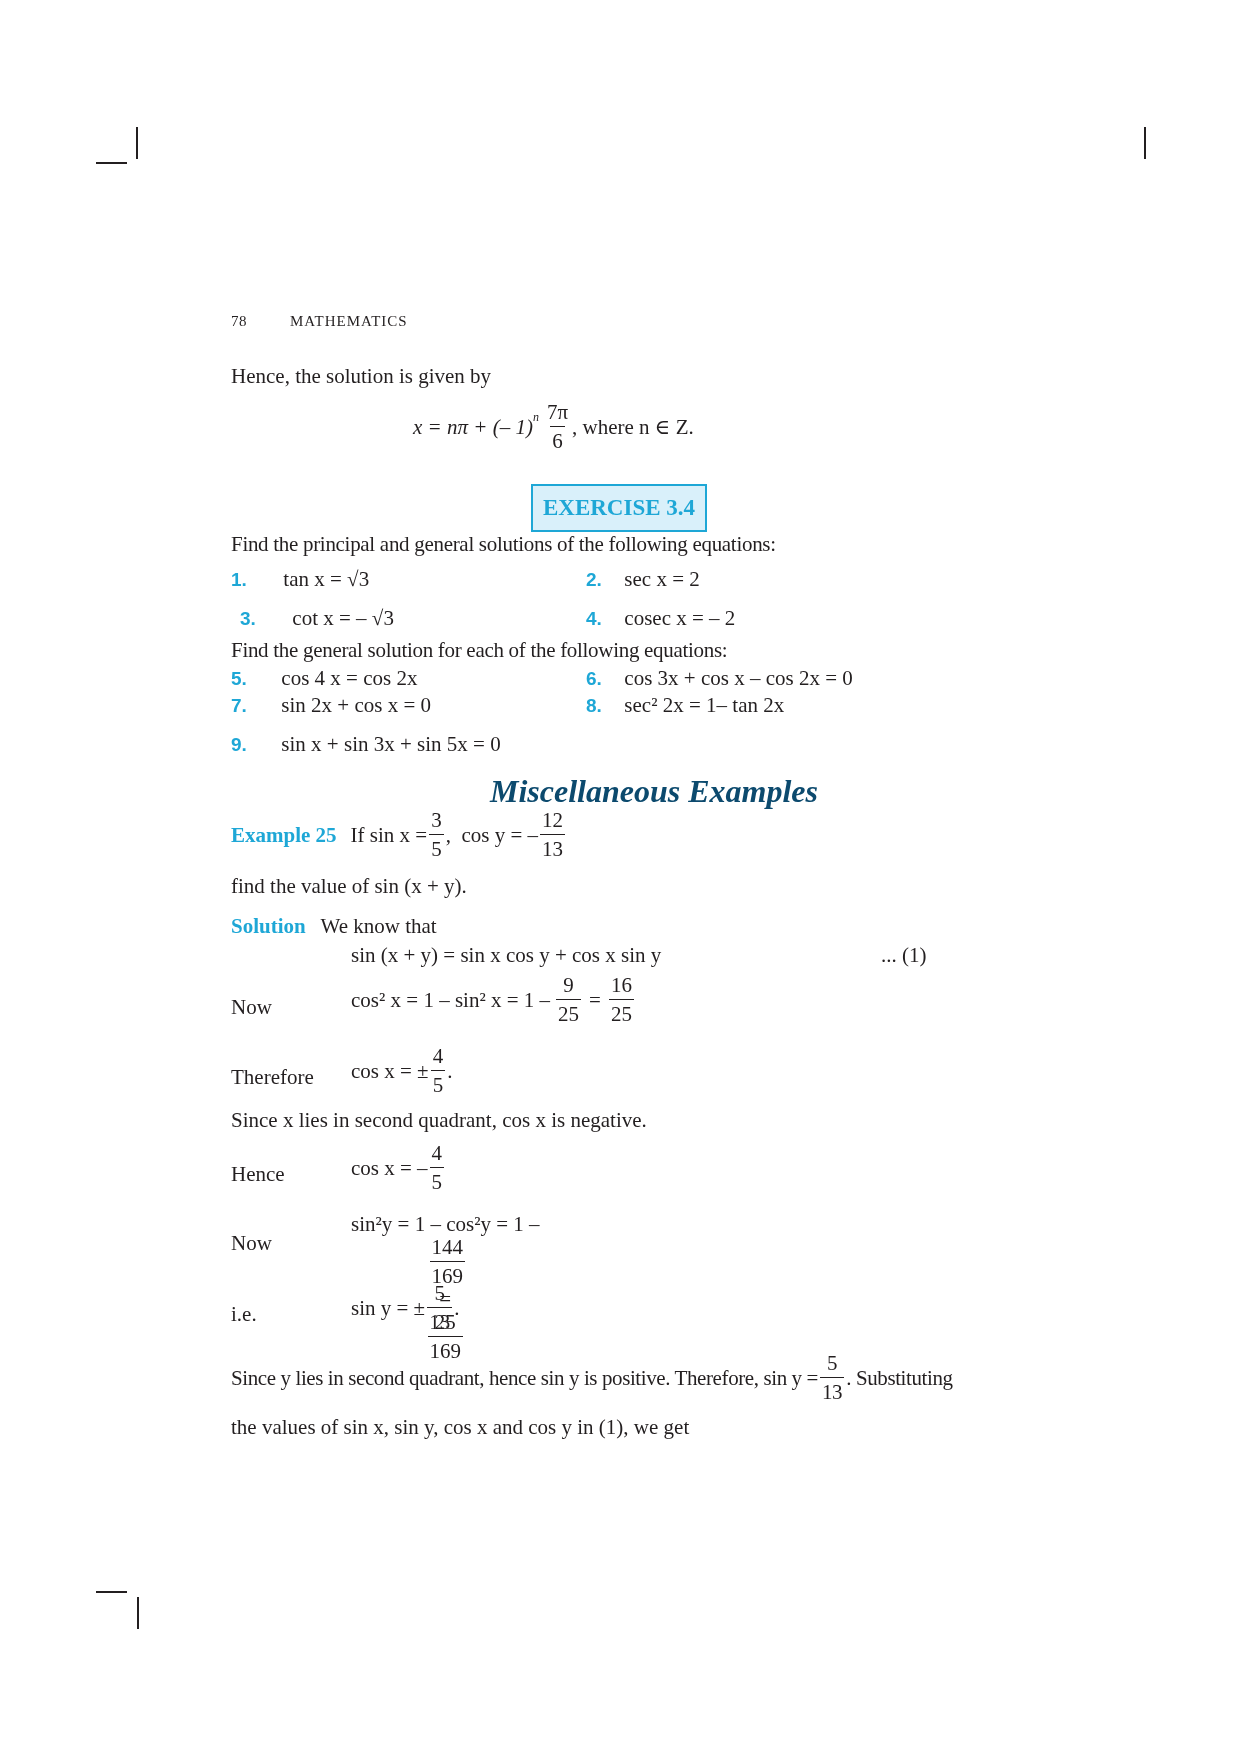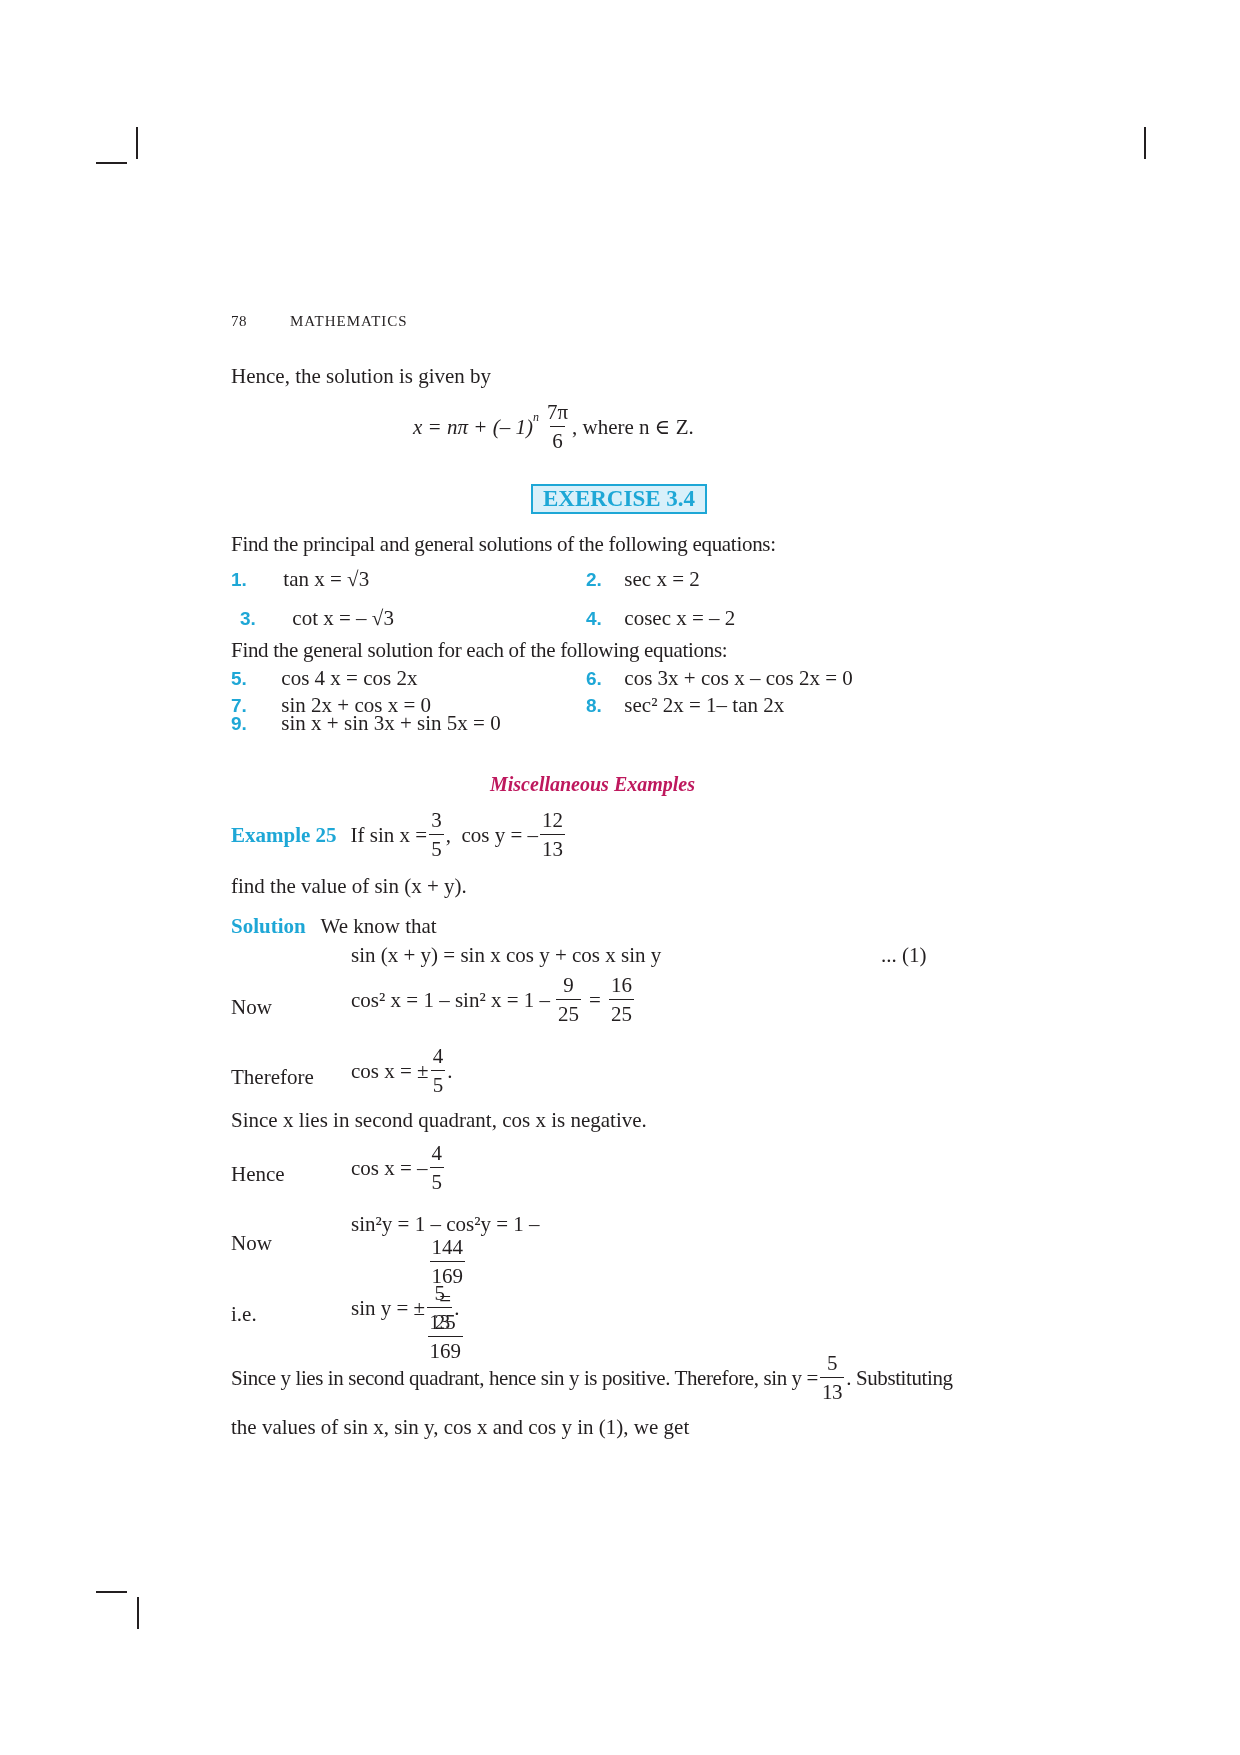--- a/index.html
+++ b/index.html
@@ -10,26 +10,26 @@
   .blue { color: #1ea7d6; }
   .bold { font-weight: bold; }
   .it { font-style: italic; }
   .body-text { font-size: 21px; }
   .header-num { font-size: 15px; letter-spacing: 0.5px; }
   .header-title { font-size: 15px; letter-spacing: 1px; }
   .frac { display: inline-flex; flex-direction: column; align-items: center; vertical-align: middle; margin: 0 2px; line-height: 1; }
   .frac .num { padding: 0 2px 3px 2px; }
   .frac .den { border-top: 1.3px solid #231f20; padding: 4px 2px 0 2px; }
   .sup { font-size: 12px; vertical-align: 8px; }
-  .ex-box { position: absolute; left: 531px; top: 484px; width: 176px; height: 30px;
+  .ex-box { position: absolute; left: 531px; top: 484px; width: 176px; height: 48px;
             border: 2px solid #1ea7d6; background: #d9f0fa; box-sizing: border-box;
             display: flex; align-items: center; justify-content: center;
             font-size: 23px; font-weight: bold; color: #1ea7d6; }
   .num-label { font-weight: bold; color: #1ea7d6; font-family: "Liberation Sans", "DejaVu Sans", sans-serif; font-size: 19px; }
-  .misc-title { font-size: 20px; font-style: italic; font-weight: bold; color: #be185d; }
+  .misc-title { font-size: 32px; font-style: italic; font-weight: bold; color: #0c4a6e; }
 </style>
 </head>
 <body>
 
 <div class="crop" style="left:96px;top:162px;width:31px;height:2px;"></div>
 <div class="crop" style="left:136px;top:127px;width:2px;height:32px;"></div>
 <div class="crop" style="left:1144px;top:127px;width:2px;height:32px;"></div>
 <div class="crop" style="left:96px;top:1591px;width:31px;height:2px;"></div>
 <div class="crop" style="left:137px;top:1597px;width:2px;height:32px;"></div>
 
@@ -89,21 +89,21 @@
 <div class="abs body-text" style="left:231px;top:693px;">
   <span class="num-label">7.</span>
   <span style="display:inline-block;width:24px;"></span>
   <span>sin 2x + cos x = 0</span>
 </div>
 <div class="abs body-text" style="left:586px;top:693px;">
   <span class="num-label">8.</span>
   <span style="display:inline-block;width:12px;"></span>
   <span>sec² 2x = 1– tan 2x</span>
 </div>
-<div class="abs body-text" style="left:231px;top:711px;">
+<div class="abs body-text" style="left:231px;top:732px;">
   <span class="num-label">9.</span>
   <span style="display:inline-block;width:24px;"></span>
   <span>sin x + sin 3x + sin 5x = 0</span>
 </div>
 
 <div class="abs misc-title" style="left:490px;top:773px;">Miscellaneous Examples</div>
 
 <div class="abs body-text" style="left:231px;top:810px;display:flex;align-items:center;text-align:center;">
   <span class="blue bold" style="margin-right:14px;">Example 25</span>
   <span>If sin x =</span>

